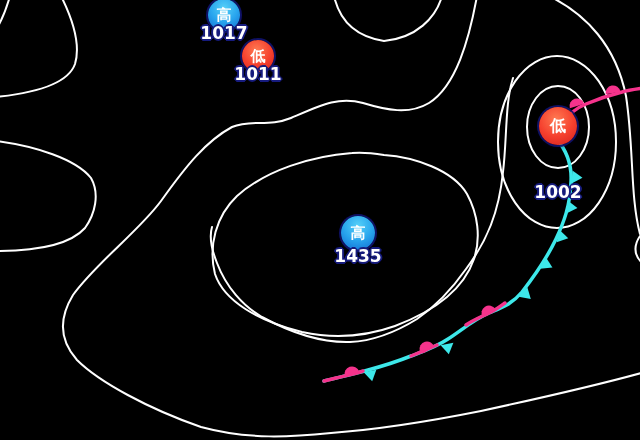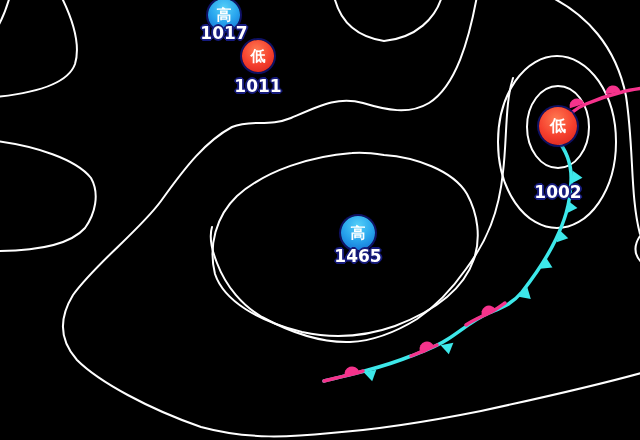--- a/index.html
+++ b/index.html
@@ -19,21 +19,21 @@
            box-shadow:0 0 0 2px rgba(16,18,110,.92), 0 2px 5px rgba(0,0,40,.55);}
   .pcircle.blue{background:radial-gradient(circle at 50% 28%, #55d0f8 0%, #29a6ee 48%, #0f68d1 100%);}
   .pcircle.red{background:radial-gradient(circle at 45% 32%, #ff7a52 0%, #f5402e 52%, #d21f1f 100%);}
   .psym{color:#fff;font-weight:bold;line-height:1;}
   .plabel{position:absolute;left:0;transform:translateX(-50%);white-space:nowrap;
           color:#fff;font-weight:bold;font-size:17px;letter-spacing:0px;
           text-shadow:-2px 0 0 #161b7d,2px 0 0 #161b7d,0 -2px 0 #161b7d,0 2px 0 #161b7d,
                       -1px -1px 0 #161b7d,1px 1px 0 #161b7d,-1px 1px 0 #161b7d,1px -1px 0 #161b7d;}
   
   .psys.m0 .pcircle{width:32px;height:32px;} .psys.m0 .psym{font-size:15px;} .psys.m0 .plabel{top:8px;}
-  .psys.m1 .pcircle{width:32px;height:32px;} .psys.m1 .psym{font-size:15px;} .psys.m1 .plabel{top:20px;}
+  .psys.m1 .pcircle{width:32px;height:32px;} .psys.m1 .psym{font-size:15px;} .psys.m1 .plabel{top:8px;}
   .psys.m2 .pcircle{width:38px;height:38px;} .psys.m2 .psym{font-size:16px;} .psys.m2 .plabel{top:16px;margin-top:40px;}
   .psys.m3 .pcircle{width:34px;height:34px;} .psys.m3 .psym{font-size:15px;} .psys.m3 .plabel{top:13px;}
 </style>
 </head>
 <body>
 
 <div id="stage" style="--bg: #000000; --iso: #ffffff; --cold: #3de8ea; --warm: #f5338c;">
 
   <svg id="isobar-svg" width="640" height="440" viewBox="0 0 640 440">
     <defs>
@@ -102,16 +102,16 @@
     <div class="pcircle red">
       <span class="psym">低</span>
     </div>
     <div class="plabel">1002</div>
   </div>
 
   <div class="psys m3" style="left: 358px; top: 233px;">
     <div class="pcircle blue">
       <span class="psym">高</span>
     </div>
-    <div class="plabel">1465</div>
+    <div class="plabel">1435</div>
   </div>
 
 </div>
 
 </body></html>

